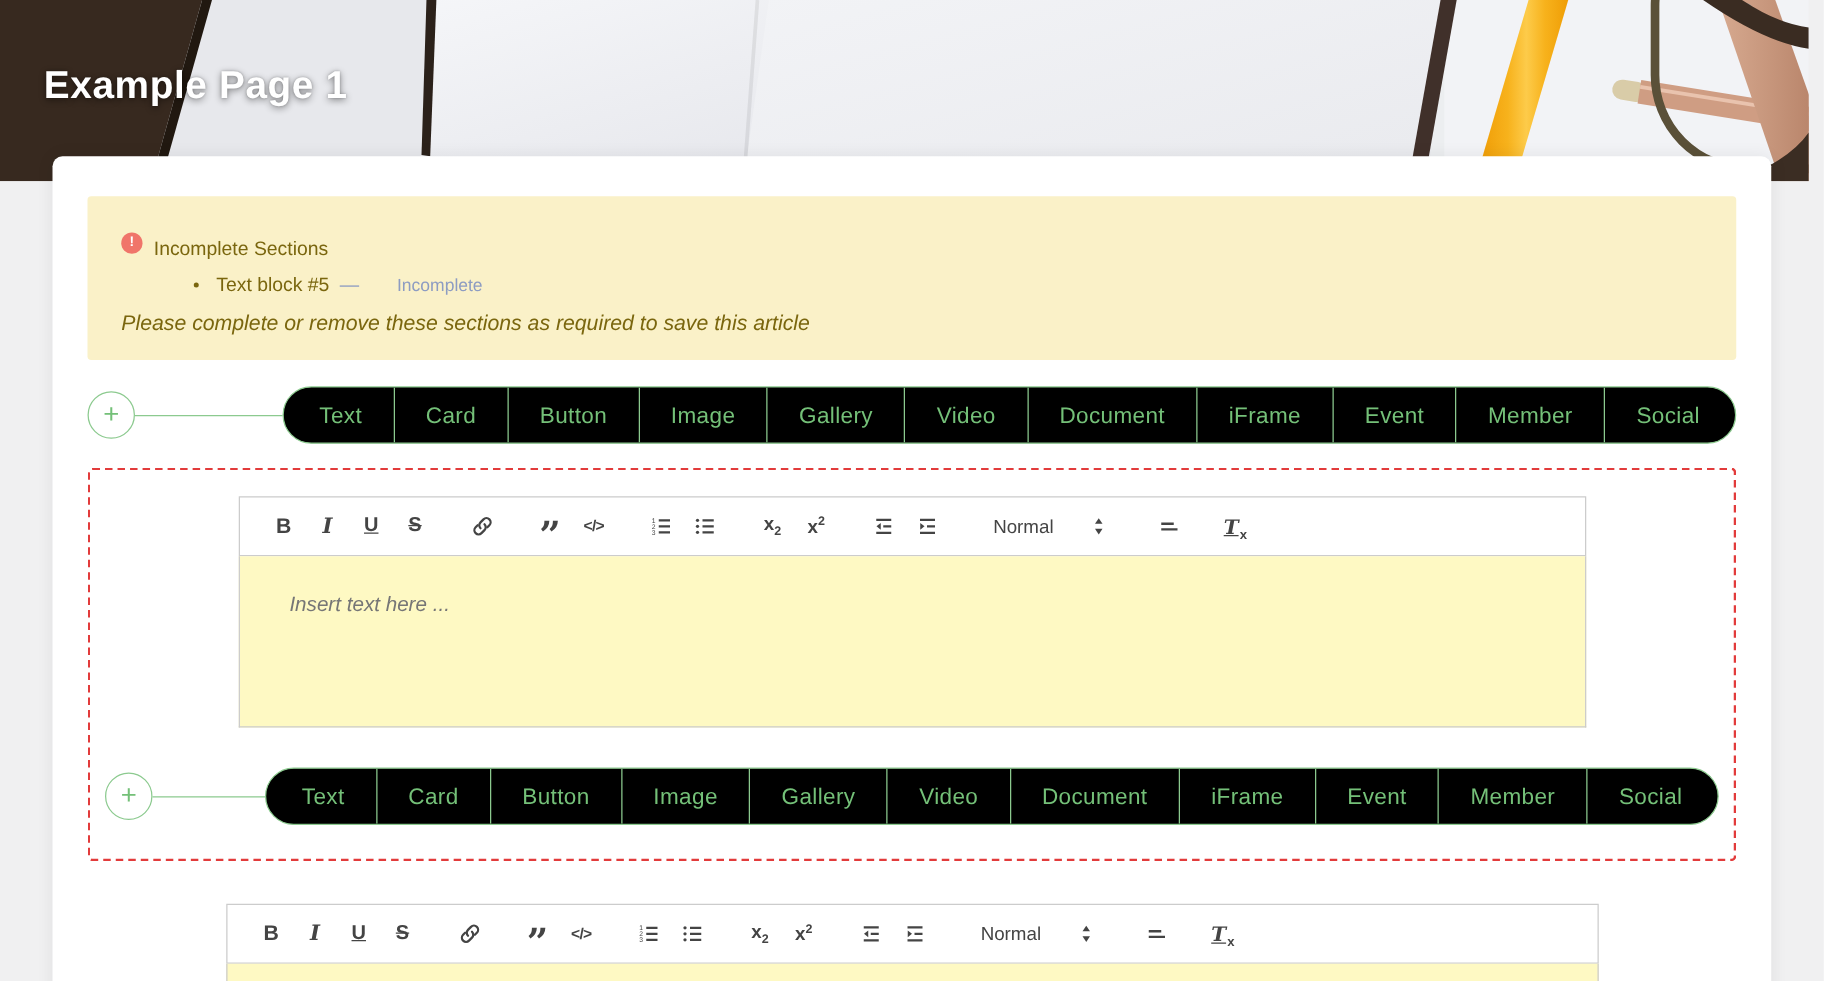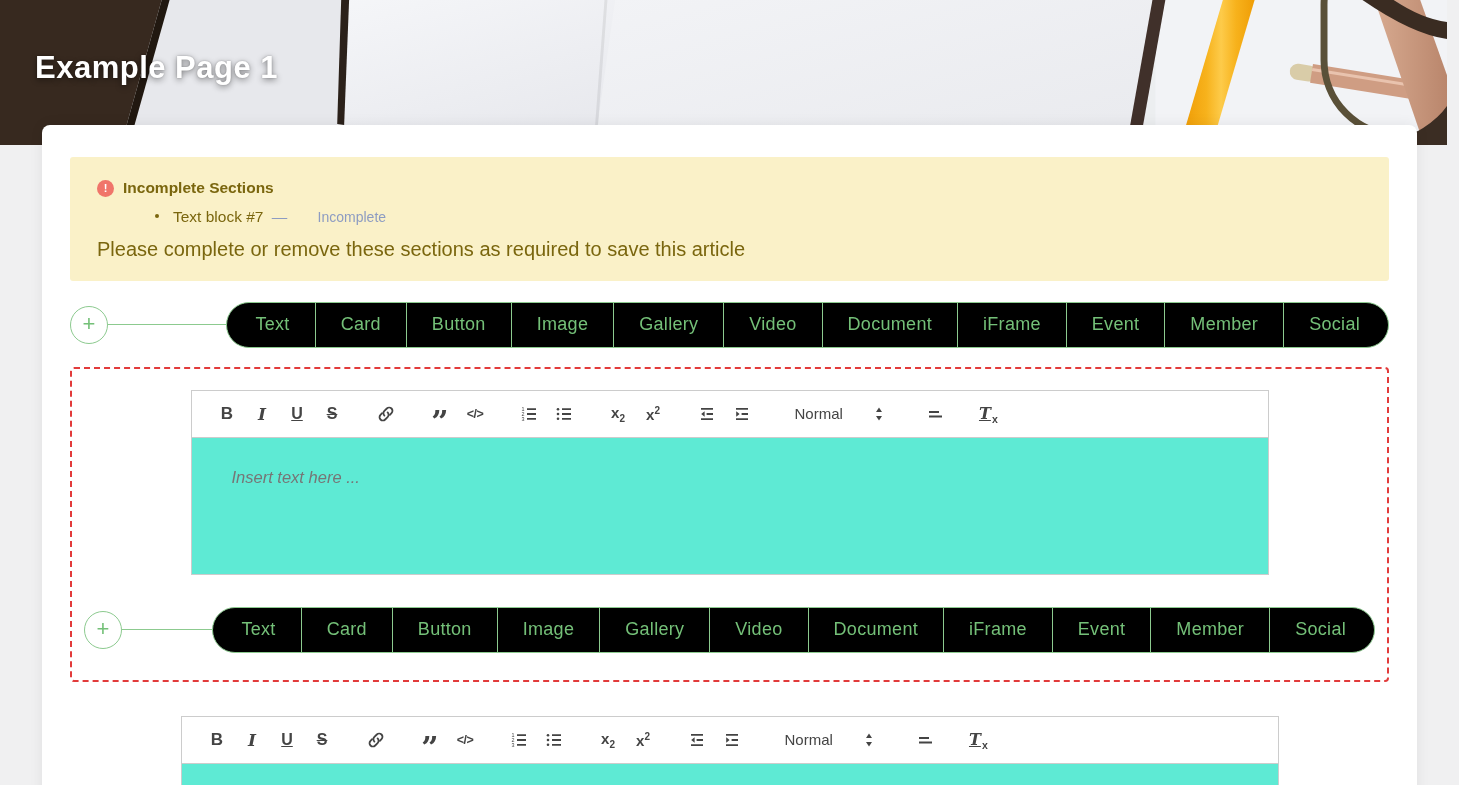--- a/index.html
+++ b/index.html
@@ -34,30 +34,30 @@
     color:var(--alert-text,#7a660e);
   }
   .alert-row{display:flex;align-items:center;}
   .alert-icon{
     width:17px;height:17px;border-radius:50%;
     background:var(--alert-icon-bg,#f0756a);
     color:#fff;font-size:11px;font-weight:bold;
     display:inline-flex;align-items:center;justify-content:center;
     flex:0 0 auto;
   }
-  .alert-title{font-size:15.5px;font-weight:bold;margin-left:9px;}
+  .alert-title{font-size:15.5px;font-weight:normal;margin-left:9px;margin-top:12px;}
   .alert-list{list-style:none;margin:9px 0 0;padding:0 0 0 26px;}
   .alert-item{position:relative;padding-left:50px;font-size:15.5px;line-height:1.4;}
   .alert-item::before{
     content:"";position:absolute;left:32px;top:8px;width:4px;height:4px;
     border-radius:50%;background:var(--alert-text,#7a660e);
   }
   .alert-item-sep{color:#8d9cc2;margin:0 2px 0 4px;}
   .alert-item-status{color:var(--alert-status,#8d9cc2);font-size:14px;padding-left:24px;}
-  .alert-footer{margin:7px 0 0;font-size:20px;line-height:1.4;}
+  .alert-footer{margin:7px 0 0;font-size:17px;line-height:1.4;font-style:italic;}
   
   .add-row{display:flex;align-items:center;height:46px;margin:21px 0 19px;}
   .plus-btn{
     width:38px;height:38px;flex:0 0 auto;border-radius:50%;
     border:1px solid var(--green-border,#8cca8f);
     background:#fff;color:var(--accent-green,#74c078);
     font-size:22px;font-weight:300;line-height:1;
     display:flex;align-items:center;justify-content:center;
     cursor:pointer;padding:0 0 2px;box-sizing:border-box;
     font-family:"Liberation Sans",sans-serif;
@@ -109,21 +109,21 @@
   .g-code{font-size:12.5px;font-weight:bold;letter-spacing:-.5px;}
   .g-script{font-size:15px;font-weight:bold;}
   .g-script sub,.g-script sup{font-size:10px;}
   .tb-select{width:auto;margin:0 10px 0 16px;justify-content:flex-end;}
   .sel-label{font-size:15px;color:#444;margin-right:27px;}
   .sel-arrows{width:9px;height:16px;}
   .g-clean .t{font-size:16px;font-weight:600;font-style:italic;text-decoration:underline;font-family:"DejaVu Serif",serif;}
   .g-clean .x{font-size:10.5px;font-weight:bold;position:relative;top:4px;margin-left:1px;}
   .content{
     height:137px;box-sizing:border-box;
-    background:#5eead4;border:1px solid #ccc;border-top:none;
+    background:#fef9c3;border:1px solid #ccc;border-top:none;
     padding:30px 40px;cursor:text;
   }
   .placeholder{margin:0;font-style:italic;color:#767676;font-size:16.5px;}
   .content2{height:120px;padding:17px 40px 0;}
   .body-text{margin:0;font-size:16.5px;color:#3f3f3f;line-height:1.5;}
 </style>
 </head>
 <body>
 
 <header class="hero">
@@ -178,21 +178,21 @@
 
 <main class="card">
 
   <section class="alert">
     <div class="alert-row">
       <span class="alert-icon">!</span>
       <strong class="alert-title">Incomplete Sections</strong>
     </div>
     <ul class="alert-list">
       <li class="alert-item">
-        <span class="alert-item-label">Text block #7</span>
+        <span class="alert-item-label">Text block #5</span>
         <span class="alert-item-sep">—</span>
         <span class="alert-item-status">Incomplete</span>
       </li>
     </ul>
     <p class="alert-footer">Please complete or remove these sections as required to save this article</p>
   </section>
 
   <div class="add-row">
     <button class="plus-btn">+</button>
     <div class="connector"></div>

